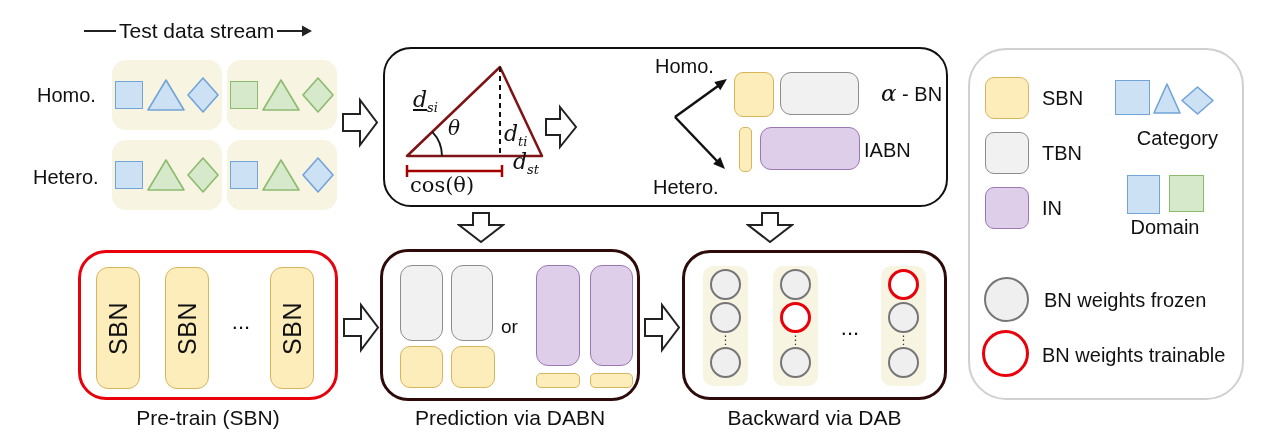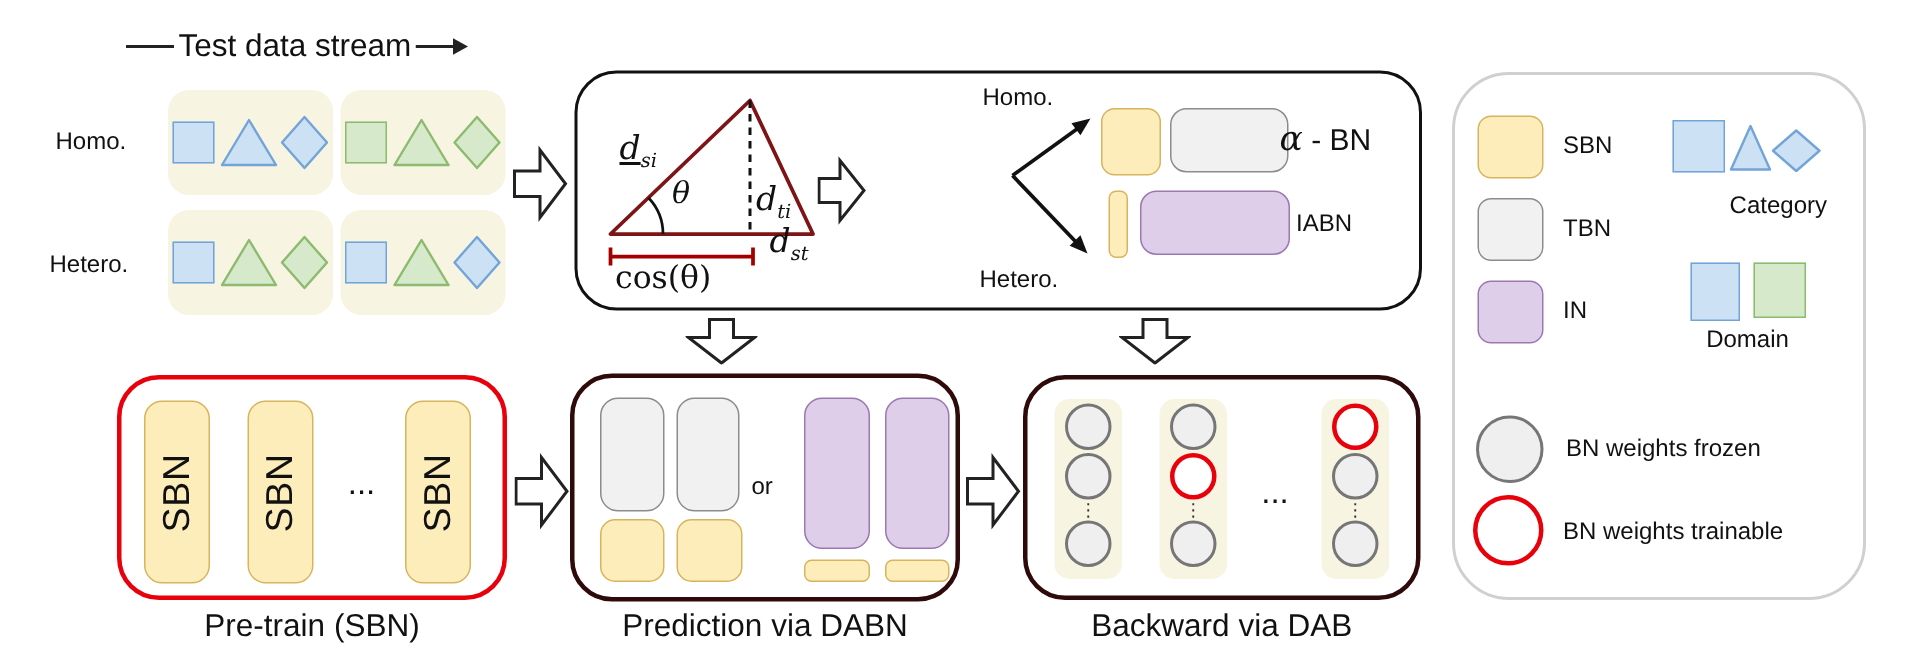--- a/index.html
+++ b/index.html
@@ -21,21 +21,21 @@
   .card { background:var(--cream); border-radius:14px; display:flex; align-items:center; justify-content:center; }
   .card .sq { width:28px; height:28px; margin-right:3px; }
 
   .roundbox { background:#fff; }
   .ybox  { background:var(--yellow-fill); border:1.5px solid var(--yellow-stroke); }
   .gbox  { background:var(--gray-fill);   border:1.5px solid var(--gray-stroke); }
   .pbox  { background:var(--purple-fill); border:1.5px solid var(--purple-stroke); }
 
   .flow polygon { fill:#fff; stroke:#222; stroke-width:2; stroke-linejoin:miter; }
 
-  .label20 { font-size:16px; line-height:22px; white-space:nowrap; }
+  .label20 { font-size:20px; line-height:22px; white-space:nowrap; }
   .caption { font-size:21px; text-align:center; white-space:nowrap; }
   .serif-it { font-family:"DejaVu Serif", serif; font-style:italic; }
   .mathsub { font-size:13px; vertical-align:-5px; font-family:"DejaVu Serif", serif; font-style:italic; }
 
   
   #stream-header { display:flex; align-items:center; gap:3px; }
   #stream-header .dash { width:32px; height:2px; background:#222; }
 
   
   .sbn-col { background:var(--yellow-fill); border:1.5px solid var(--yellow-stroke); border-radius:12px;
@@ -148,21 +148,21 @@
       <line class="darkline" x1="7" y1="46" x2="50" y2="15"></line>
       <polygon points="59,8 46.3,11.1 52.3,19.2" fill="#111"></polygon>
       <line class="darkline" x1="7" y1="46" x2="49" y2="90"></line>
       <polygon points="57,98 45.1,92.9 52.3,85.9" fill="#111"></polygon>
     </svg>
     <span class="abs label20" style="left:270px; top:6px;">Homo.</span>
     <span class="abs label20" style="left:268px; top:127px;">Hetero.</span>
 
     <div class="abs ybox" style="left:349px; top:23px; width:40px; height:45px; border-radius:9px;"></div>
     <div class="abs gbox" style="left:395px; top:23px; width:79px; height:43px; border-radius:11px;"></div>
-    <span class="abs" style="left:468px; top:31px; white-space:nowrap;"><span class="serif-it" style="font-size:23px;">α</span><span style="font-size:20px;"> </span><span style="font-size:20px;">- BN</span></span>
+    <span class="abs" style="left:496px; top:31px; white-space:nowrap;"><span class="serif-it" style="font-size:23px;">α</span><span style="font-size:20px;"> </span><span style="font-size:20px;">- BN</span></span>
 
     <div class="abs ybox" style="left:354px; top:78px; width:13px; height:45px; border-radius:5px;"></div>
     <div class="abs pbox" style="left:375px; top:78px; width:100px; height:43px; border-radius:11px;"></div>
     <span class="abs label20" style="left:479px; top:90px;">IABN</span>
   </div>
 
   <svg class="abs flow" style="left:457px; top:212px;" width="48" height="31" viewBox="0 0 48 31">
     <polygon points="16,1 32,1 32,13 46,13 24,30 2,13 16,13"></polygon>
   </svg>
   <svg class="abs flow" style="left:746px; top:212px;" width="48" height="31" viewBox="0 0 48 31">
@@ -185,21 +185,21 @@
 
   <svg class="abs flow" style="left:343px; top:302px;" width="37" height="51" viewBox="0 0 37 51">
     <polygon points="1,17 18,17 18,3 35,25.5 18,48 18,34 1,34"></polygon>
   </svg>
 
   <div class="abs roundbox" style="left:380px; top:249px; width:260px; height:152px; border:3px solid var(--box-dark); border-radius:28px;">
     <div class="abs gbox" style="left:17px; top:13px; width:43px; height:76px; border-radius:12px;"></div>
     <div class="abs gbox" style="left:68px; top:13px; width:42px; height:76px; border-radius:12px;"></div>
     <div class="abs ybox" style="left:17px; top:94px; width:43px; height:42px; border-radius:10px;"></div>
     <div class="abs ybox" style="left:68px; top:94px; width:44px; height:42px; border-radius:10px;"></div>
-    <span class="abs" style="left:118px; top:64px; font-size:16px;">or</span>
+    <span class="abs" style="left:118px; top:64px; font-size:19px;">or</span>
     <div class="abs pbox" style="left:153px; top:13px; width:44px; height:101px; border-radius:12px;"></div>
     <div class="abs pbox" style="left:207px; top:13px; width:43px; height:101px; border-radius:12px;"></div>
     <div class="abs ybox" style="left:153px; top:121px; width:44px; height:15px; border-radius:5px;"></div>
     <div class="abs ybox" style="left:207px; top:121px; width:43px; height:15px; border-radius:5px;"></div>
   </div>
   <div class="abs caption" style="left:380px; top:406px; width:260px;">Prediction via DABN</div>
 
   <svg class="abs flow" style="left:644px; top:302px;" width="37" height="51" viewBox="0 0 37 51">
     <polygon points="1,17 18,17 18,3 35,25.5 18,48 18,34 1,34"></polygon>
   </svg>

